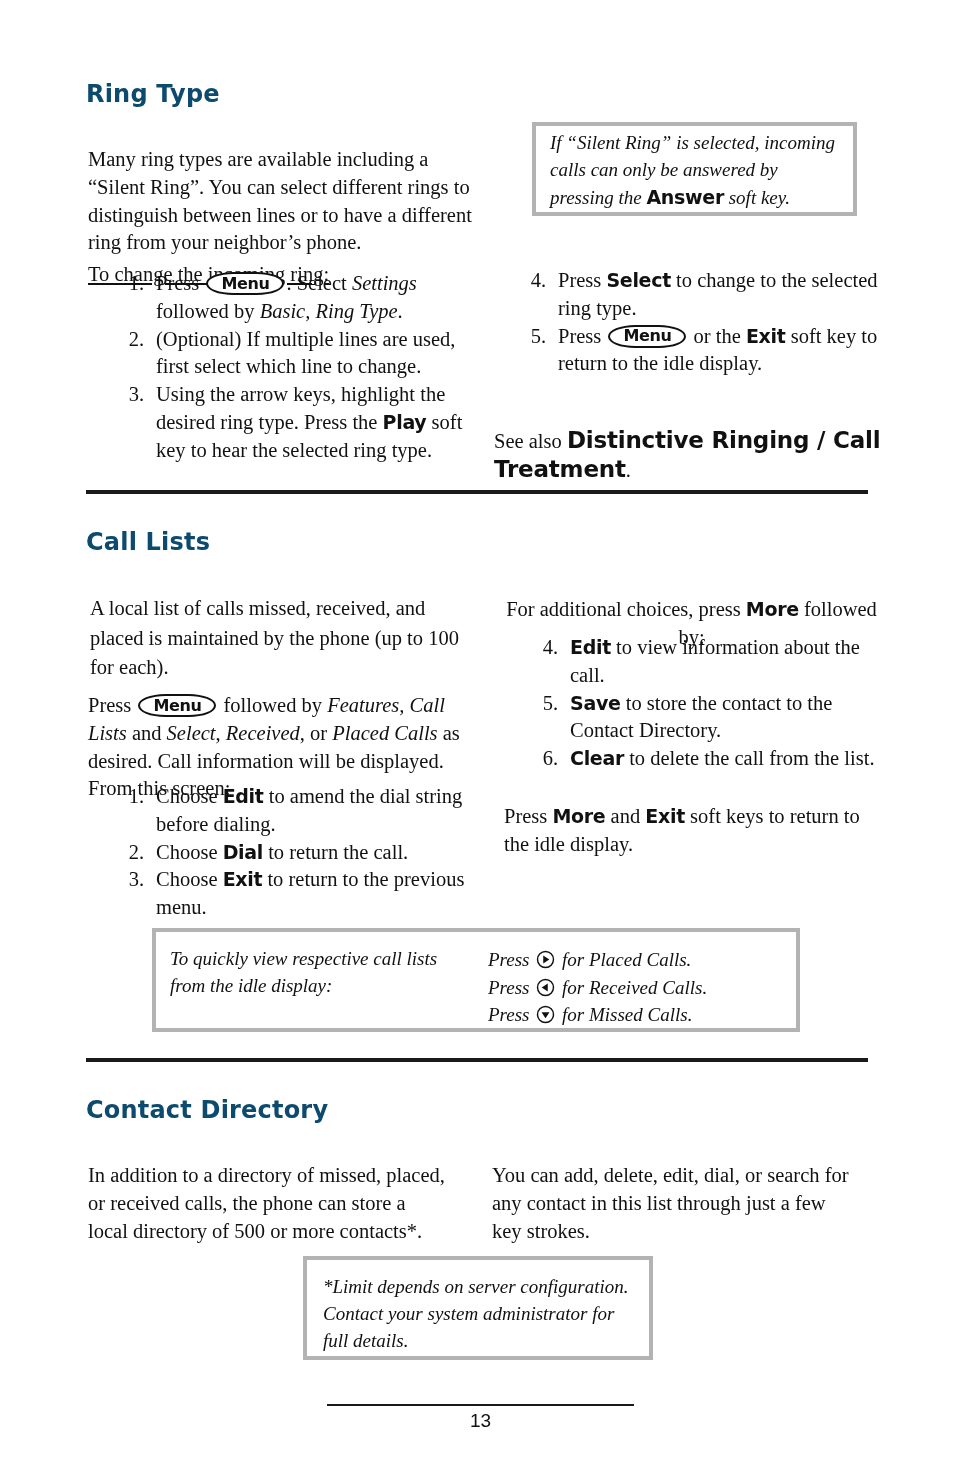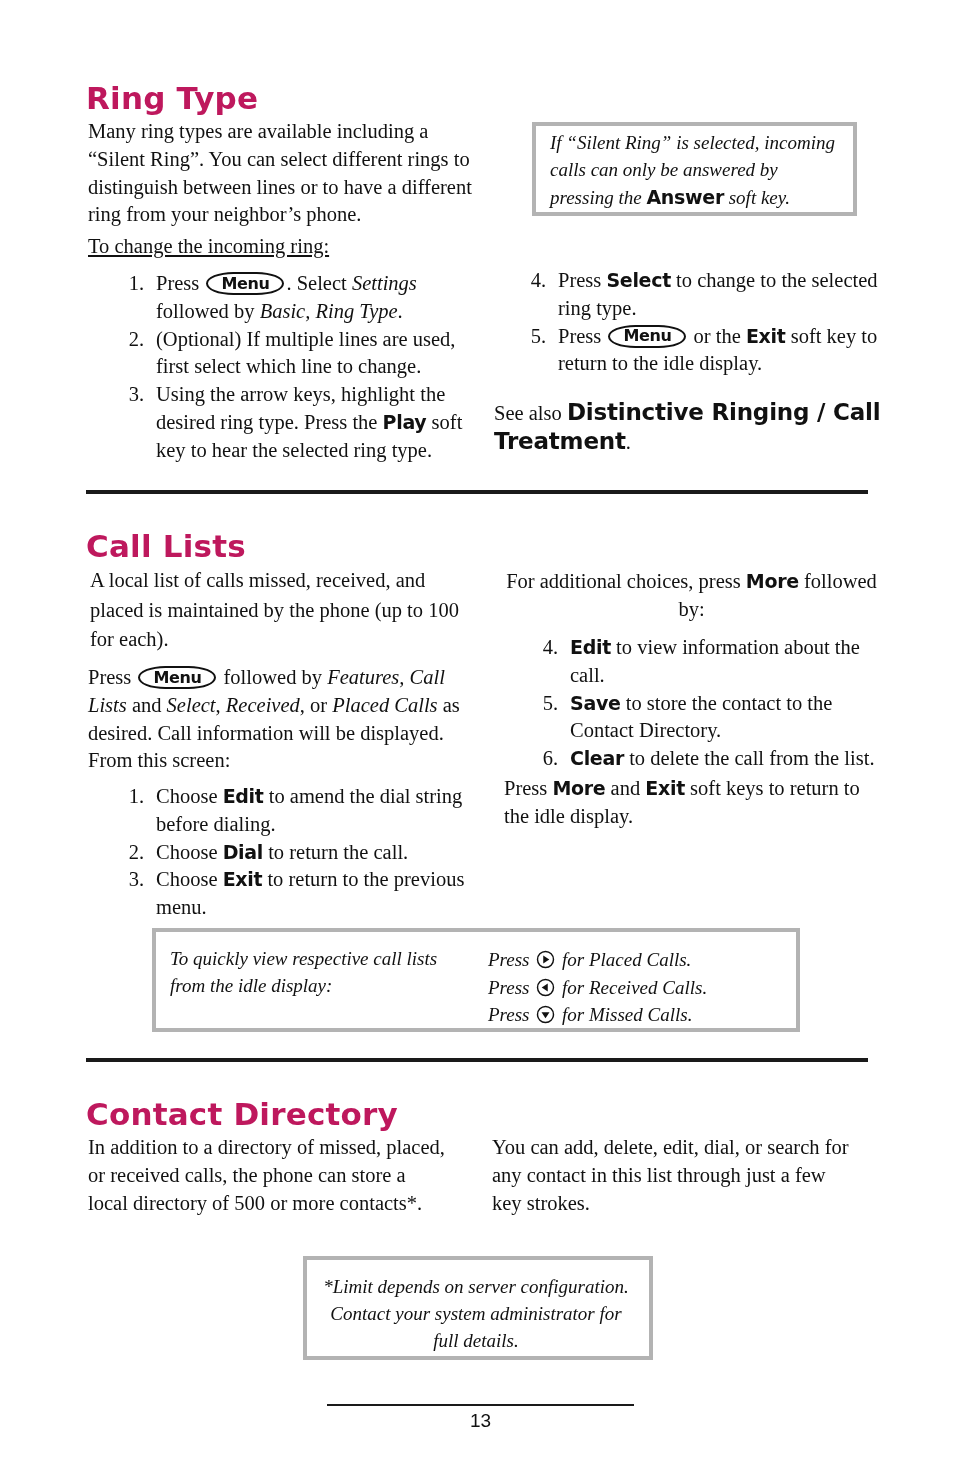--- a/index.html
+++ b/index.html
@@ -20,31 +20,32 @@
     position: absolute;
     left: 0; top: 0;
     width: 954px;
     height: 1475px;
   }
 
   
   .sec-heading {
     font-family: "DejaVu Sans", "Liberation Sans", sans-serif;
     font-weight: bold;
-    font-size: 31px;
+    font-size: 24px;
     letter-spacing: 0.2px;
-    color: #be185d;
+    color: #0c4a6e;
   }
 
   
   .body-text {
     font-family: "Liberation Serif", "DejaVu Serif", serif;
     font-size: 20.5px;
     line-height: 1.355;
     color: #111111;
+    margin-top: 28px;
   }
   .it { font-style: italic; }
   .bd {
     font-family: "DejaVu Sans", "Liberation Sans", sans-serif;
     font-weight: bold;
     font-size: 19px;
     letter-spacing: -0.3px;
   }
   .bd-lg {
     font-family: "DejaVu Sans", "Liberation Sans", sans-serif;
@@ -289,19 +290,19 @@
 
   <div class="rule-thick" style="left:86px; top:1058px; width:782px;"></div>
 
   <div class="sec-heading abs" style="left:86px; top:1096px;">Contact Directory</div>
 
   <div class="body-text abs" style="left:88px; top:1134px; width:360px;">In addition to a directory of missed, placed, or received calls, the phone can store a local directory of 500 or more contacts*.</div>
 
   <div class="body-text abs" style="left:492px; top:1134px; width:360px;">You can add, delete, edit, dial, or search for any contact in this list through just a few key strokes.</div>
 
   <div class="notebox" style="left:303px; top:1256px; width:350px; height:104px;">
-    <div class="inner" style="padding:14px 20px 0 16px;text-align:center;">*Limit depends on server configuration. Contact your system administrator for full details.</div>
+    <div class="inner" style="padding:14px 20px 0 16px;">*Limit depends on server configuration. Contact your system administrator for full details.</div>
   </div>
 
   <div class="rule-thin" style="left:327px; top:1404px; width:307px;"></div>
   <div class="pagenum" style="left:327px; top:1410px; width:307px;">13</div>
 
 </div>
 
 </body></html>

